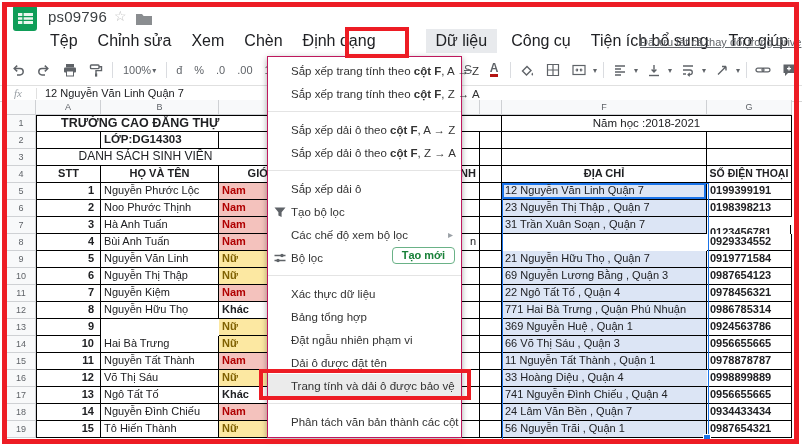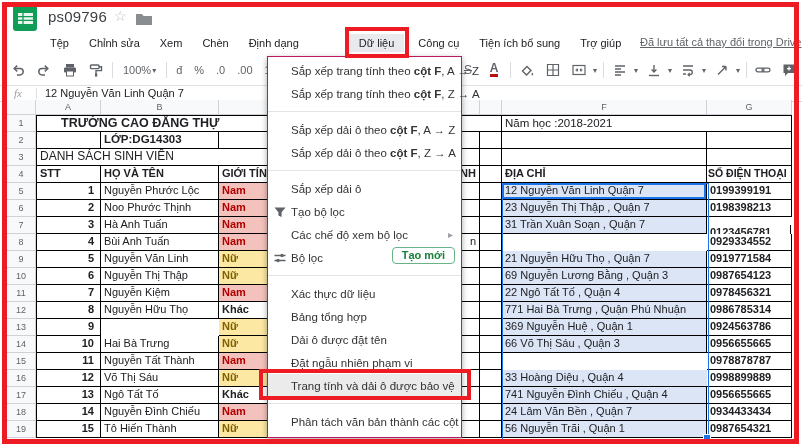--- a/index.html
+++ b/index.html
@@ -5,21 +5,21 @@
   html,body{margin:0;padding:0;}
   body{width:802px;height:447px;position:relative;overflow:hidden;background:#fff;
        font-family:"Liberation Sans","DejaVu Sans",sans-serif;color:#202124;}
   .abs{position:absolute;}
   
   #titlebar{position:absolute;left:0;top:0;width:802px;height:30px;}
   #doc-title{position:absolute;left:48px;top:8px;font-size:15px;color:#3c4043;letter-spacing:.2px;}
   #star{position:absolute;left:114px;top:8px;font-size:14px;color:#bdbdbd;}
   #folder{position:absolute;left:136px;top:11px;}
   
-  #menubar{position:absolute;left:40px;top:33px;height:20px;display:flex;align-items:center;font-size:11px;color:#202124;}
+  #menubar{position:absolute;left:40px;top:33px;height:20px;display:flex;align-items:flex-end;font-size:16px;color:#202124;}
   .mitem{padding:3px 10px;white-space:nowrap;}
   .mitem.active{background:#e8eaed;margin-left:40px;margin-right:4px;}
   #save-status{margin-left:12px;color:#5f6368;text-decoration:underline;white-space:nowrap;}
   
   .tbar{position:absolute;top:57px;height:26px;display:flex;align-items:center;gap:6px;color:#5f6368;}
   #toolbar-left{left:8px;}
   #toolbar-right{left:458px;}
   .ticon{width:20px;height:18px;display:flex;align-items:center;justify-content:center;flex:none;}
   .ticon svg{display:block;}
   .tsep{width:1px;height:16px;background:#dadce0;flex:none;}
@@ -35,21 +35,21 @@
   #formula-value{position:absolute;left:45px;top:1px;font-size:11px;color:#202124;white-space:nowrap;}
   
   #grid{position:absolute;left:0;top:0;width:802px;height:447px;z-index:5;}
   .chead{position:absolute;top:100px;height:15px;background:#f8f9fa;border-right:1px solid #cfd1d4;border-bottom:1px solid #cfd1d4;box-sizing:border-box;
          font-size:9px;color:#5f6368;display:flex;align-items:center;justify-content:center;}
   .rhead{position:absolute;left:7px;width:29px;background:#f8f9fa;border-right:1px solid #cfd1d4;border-bottom:1px solid #cfd1d4;box-sizing:border-box;
          font-size:9px;color:#5f6368;display:flex;align-items:center;justify-content:center;}
   .cell{position:absolute;box-sizing:border-box;border-right:1px solid #000;border-bottom:1px solid #000;background:#fff;
         font-size:11px;line-height:15px;padding:0 3px;white-space:nowrap;overflow:hidden;}
   .cell.bl{border-left:1px solid #000;} .cell.bt{border-top:1px solid #000;}
-  .cell.c{} .cell.r{text-align:right;} .cell.b{font-weight:bold;}
+  .cell.c{text-align:center;} .cell.r{text-align:right;} .cell.b{font-weight:bold;}
   #sel-range{position:absolute;border:1px solid #4285f4;background:transparent;pointer-events:none;z-index:8;}
   #sel-handle{position:absolute;width:6px;height:6px;background:#1a73e8;border:1px solid #fff;pointer-events:none;z-index:9;}
   
   #data-menu{position:absolute;left:267px;top:56px;width:195px;height:382px;background:#fff;z-index:30;
              box-shadow:0 2px 6px rgba(0,0,0,.35);border:1px solid #be185d;box-sizing:border-box;padding-top:2px;font-size:11.5px;color:#333;}
   .ditem{position:relative;height:23px;display:flex;align-items:center;padding-left:23px;white-space:nowrap;}
   .ditem.hl{background:#ebebeb;}
   .ditem .icon{position:absolute;left:5px;top:5px;width:14px;height:14px;}
   .ditem .subarrow{position:absolute;right:8px;color:#9aa0a6;font-size:10px;}
   .ddiv{height:1px;background:#e4e4e4;margin:6px 0;}
@@ -322,20 +322,21 @@
     <div class="cell" style="left: 219px; width: 111px; top: 336px; height: 17px; background: rgb(252, 232, 162); color: rgb(127, 96, 0); font-weight: 600;">Nữ</div>
     <div class="cell r" style="left: 330px; width: 150px; top: 336px; height: 17px;"></div>
     <div class="cell" style="left: 480px; width: 22px; top: 336px; height: 17px;"></div>
     <div class="cell" style="left: 502px; width: 205px; top: 336px; height: 17px; background: rgb(220, 229, 245);">66 Võ Thị Sáu , Quận 3</div>
     <div class="cell b" style="left: 707px; width: 85px; top: 336px; height: 17px;">0956655665</div>
     <div class="cell r bl" style="left: 36px; width: 65px; top: 353px; height: 17px; font-weight: 600; padding-right: 6px;">11</div>
     <div class="cell" style="left: 101px; width: 118px; top: 353px; height: 17px;">Nguyễn Tất Thành</div>
     <div class="cell" style="left: 219px; width: 111px; top: 353px; height: 17px; background: rgb(244, 194, 189); color: rgb(176, 0, 0); font-weight: 600;">Nam</div>
     <div class="cell r" style="left: 330px; width: 150px; top: 353px; height: 17px;"></div>
     <div class="cell" style="left: 480px; width: 22px; top: 353px; height: 17px;"></div>
+    <div class="cell" style="left: 502px; width: 205px; top: 353px; height: 17px; background: rgb(220, 229, 245);">11  Nguyễn Tất Thành , Quận 1</div>
     <div class="cell b" style="left: 707px; width: 85px; top: 353px; height: 17px;">0978878787</div>
     <div class="cell r bl" style="left: 36px; width: 65px; top: 370px; height: 17px; font-weight: 600; padding-right: 6px;">12</div>
     <div class="cell" style="left: 101px; width: 118px; top: 370px; height: 17px;">Võ Thị Sáu</div>
     <div class="cell" style="left: 219px; width: 111px; top: 370px; height: 17px; background: rgb(252, 232, 162); color: rgb(127, 96, 0); font-weight: 600;">Nữ</div>
     <div class="cell r" style="left: 330px; width: 150px; top: 370px; height: 17px;"></div>
     <div class="cell" style="left: 480px; width: 22px; top: 370px; height: 17px;"></div>
     <div class="cell" style="left: 502px; width: 224px; top: 370px; height: 17px; background: rgb(220, 229, 245);">33 Hoàng Diệu , Quận 4</div>
     <div class="cell b" style="left: 707px; width: 85px; top: 370px; height: 17px;">0998899889</div>
     <div class="cell r bl" style="left: 36px; width: 65px; top: 387px; height: 17px; font-weight: 600; padding-right: 6px;">13</div>
     <div class="cell" style="left: 101px; width: 118px; top: 387px; height: 17px;">Ngô Tất Tố</div>
@@ -400,24 +401,24 @@
       <div class="new-btn">Tạo mới</div>
     </div>
     <div class="ddiv"></div>
     <div class="ditem">
       <span>Xác thực dữ liệu</span>
     </div>
     <div class="ditem">
       <span>Bảng tổng hợp</span>
     </div>
     <div class="ditem">
+      <span>Đặt ngẫu nhiên phạm vi</span>
+    </div>
+    <div class="ditem">
       <span>Dải ô được đặt tên</span>
-    </div>
-    <div class="ditem">
-      <span>Đặt ngẫu nhiên phạm vi</span>
     </div>
     <div class="ditem hl">
       <span>Trang tính và dải ô được bảo vệ</span>
     </div>
     <div class="ddiv"></div>
     <div class="ditem">
       <span>Phân tách văn bản thành các cột</span>
     </div>
   </div>
 

